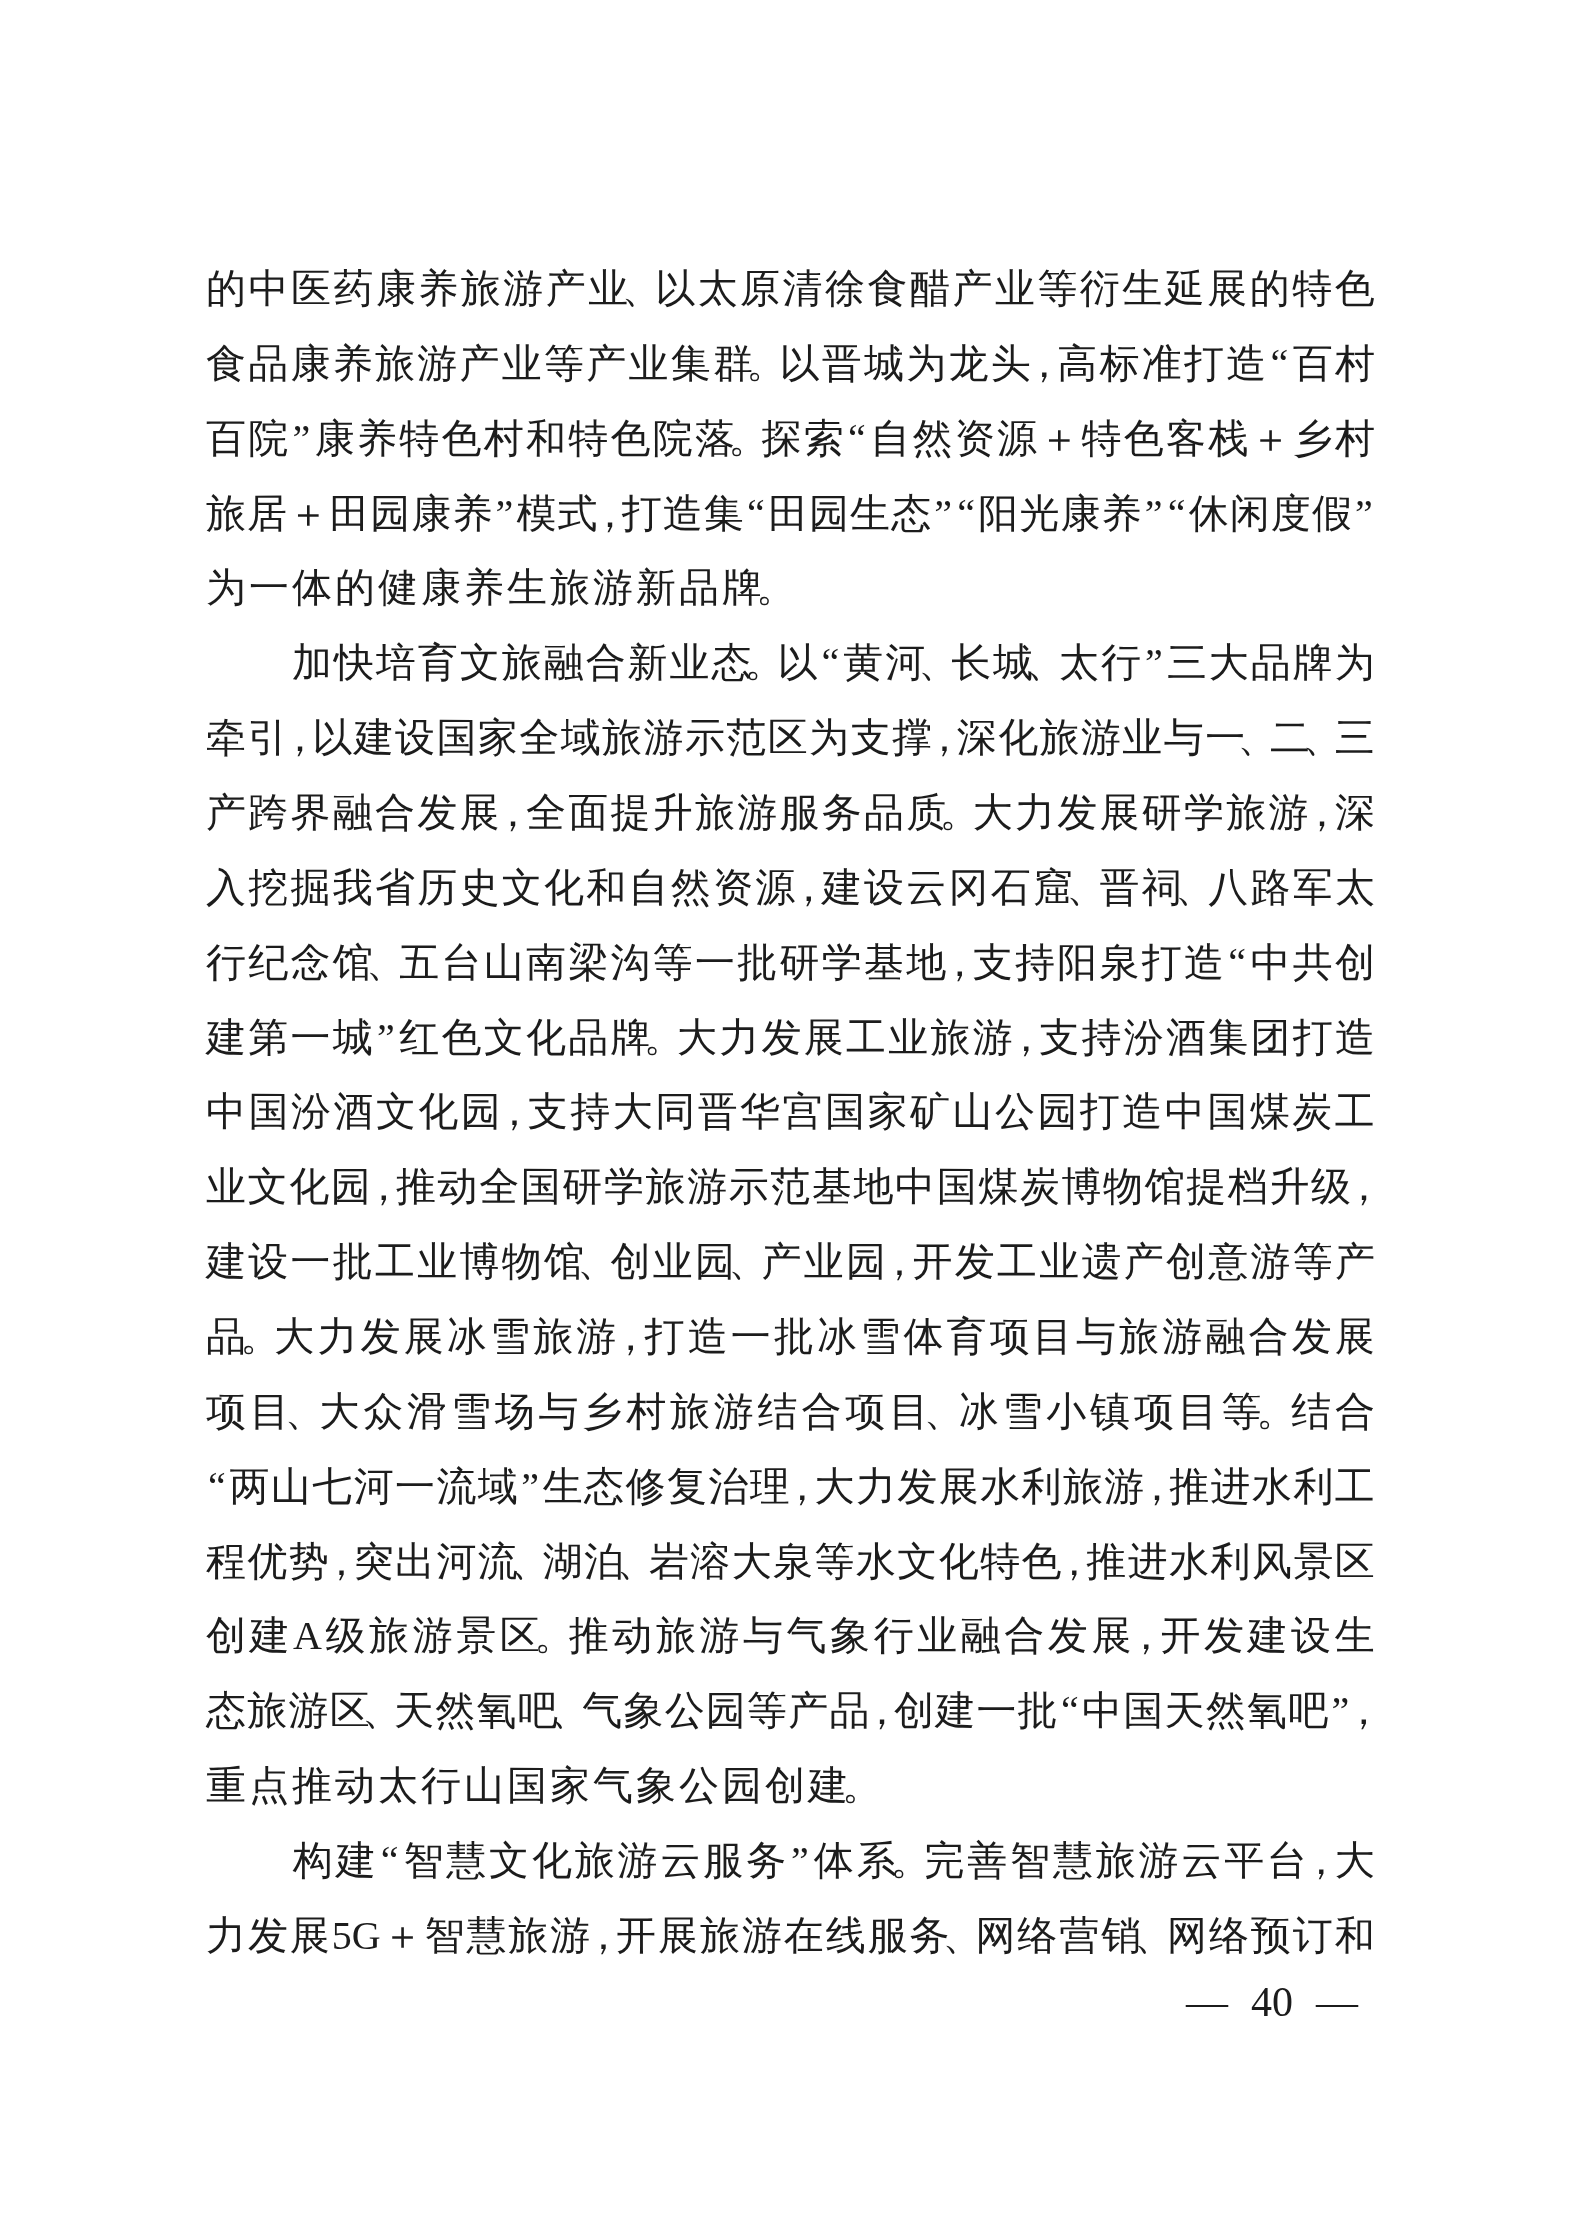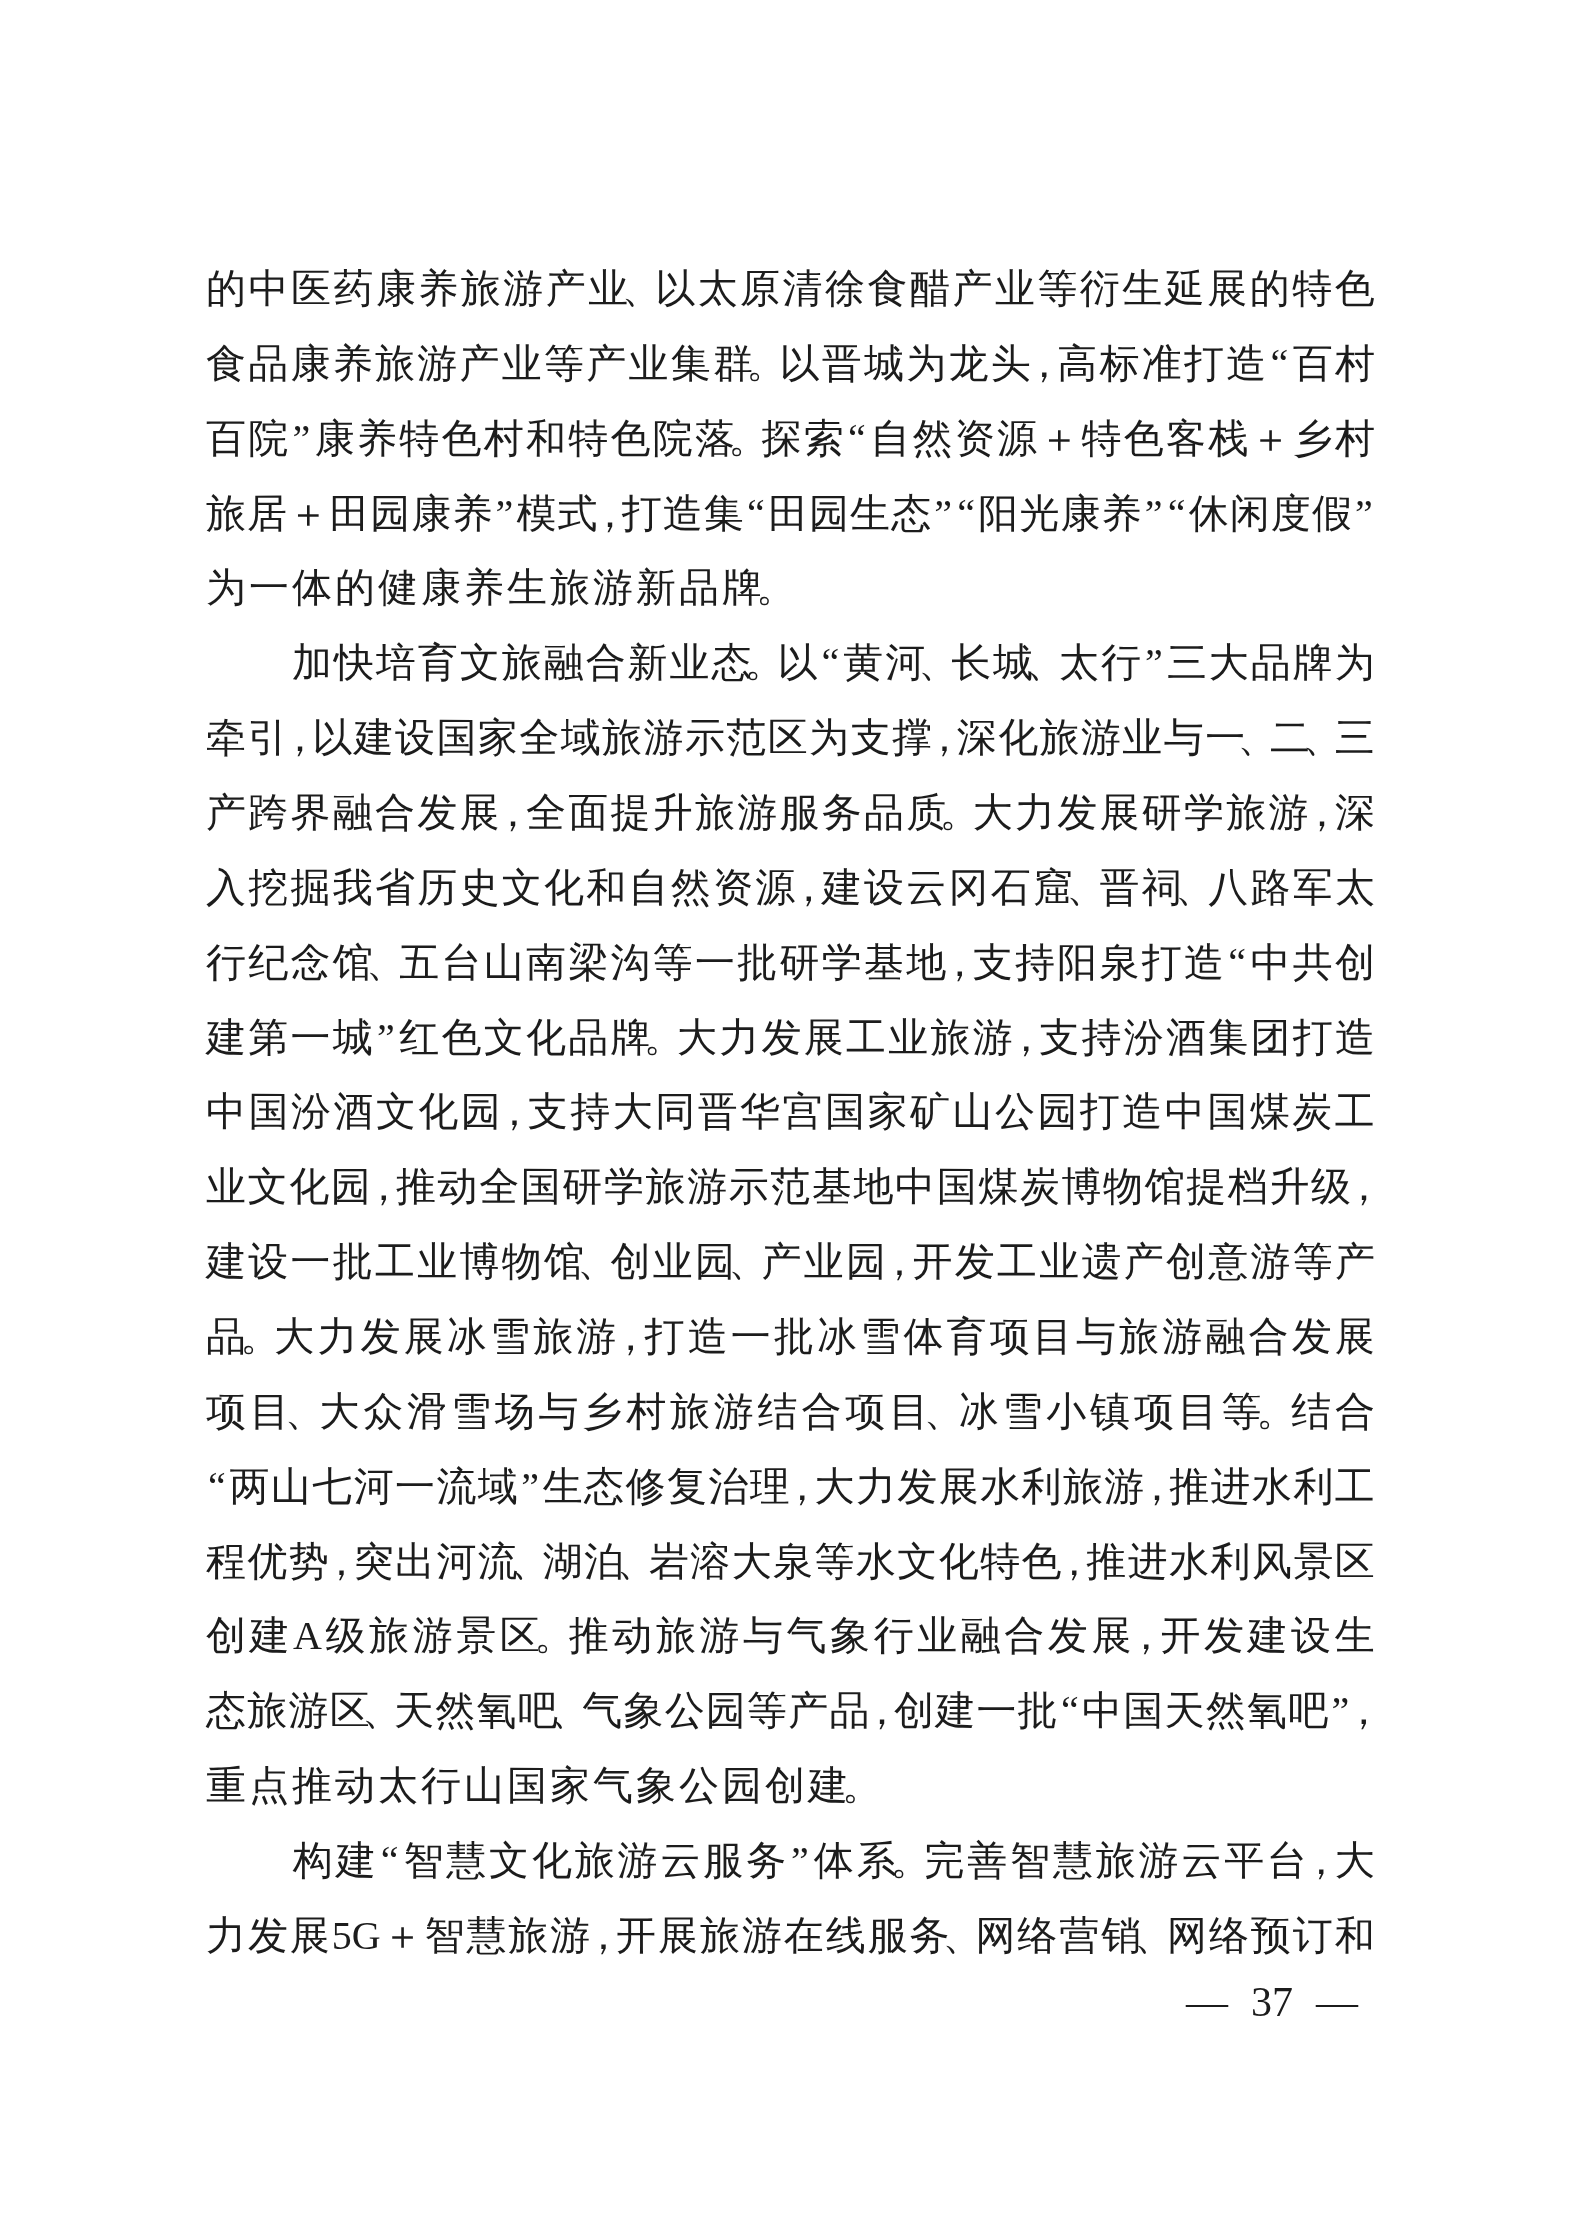--- a/index.html
+++ b/index.html
@@ -78,17 +78,17 @@
         <div class="line n"><span>重</span><span>点</span><span>推</span><span>动</span><span>太</span><span>行</span><span>山</span><span>国</span><span>家</span><span>气</span><span>象</span><span>公</span><span>园</span><span>创</span><span>建</span><span class="pu">。</span></div>
       </div>
       <div>
         <div class="line j"><span class="indent"></span><span>构</span><span>建</span><span class="pu">“</span><span>智</span><span>慧</span><span>文</span><span>化</span><span>旅</span><span>游</span><span>云</span><span>服</span><span>务</span><span class="pu">”</span><span>体</span><span>系</span><span class="pu">。</span><span>完</span><span>善</span><span>智</span><span>慧</span><span>旅</span><span>游</span><span>云</span><span>平</span><span>台</span><span class="pu">，</span><span>大</span></div>
         <div class="line j"><span>力</span><span>发</span><span>展</span><span>5G</span><span>＋</span><span>智</span><span>慧</span><span>旅</span><span>游</span><span class="pu">，</span><span>开</span><span>展</span><span>旅</span><span>游</span><span>在</span><span>线</span><span>服</span><span>务</span><span class="pu">、</span><span>网</span><span>络</span><span>营</span><span>销</span><span class="pu">、</span><span>网</span><span>络</span><span>预</span><span>订</span><span>和</span></div>
       </div>
     </div>
 
   <div class="footer">
     <span>—</span>
-    <span>37</span>
+    <span>40</span>
     <span>—</span>
   </div>
 
 </div>
 
 </body></html>

